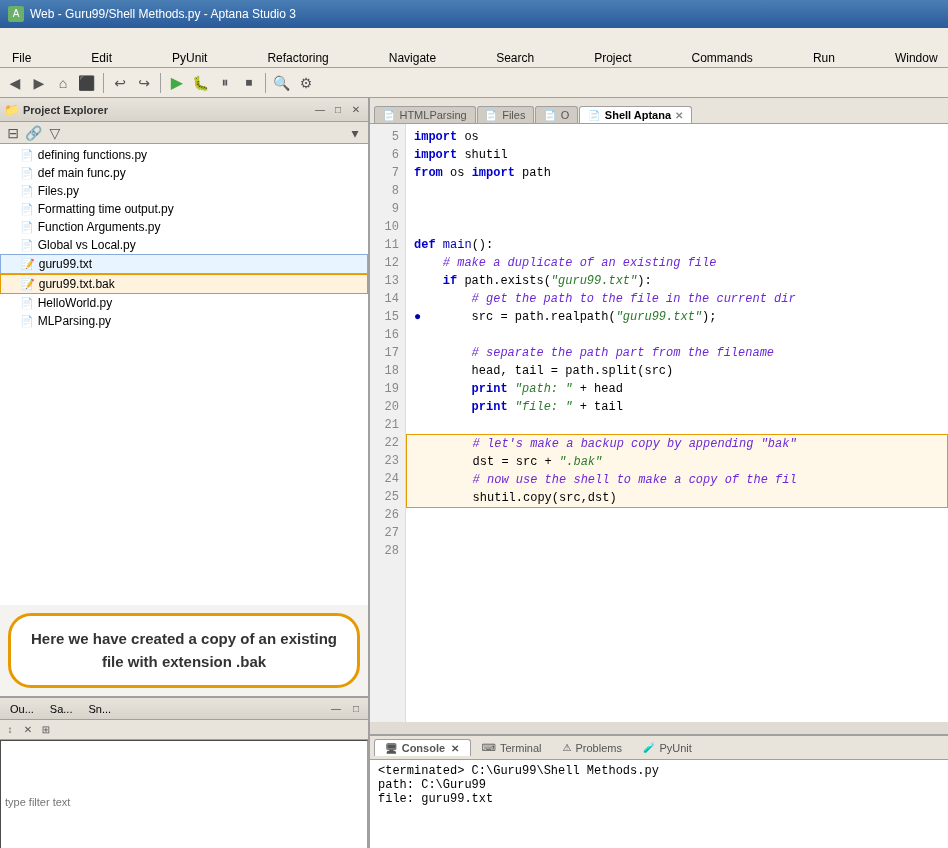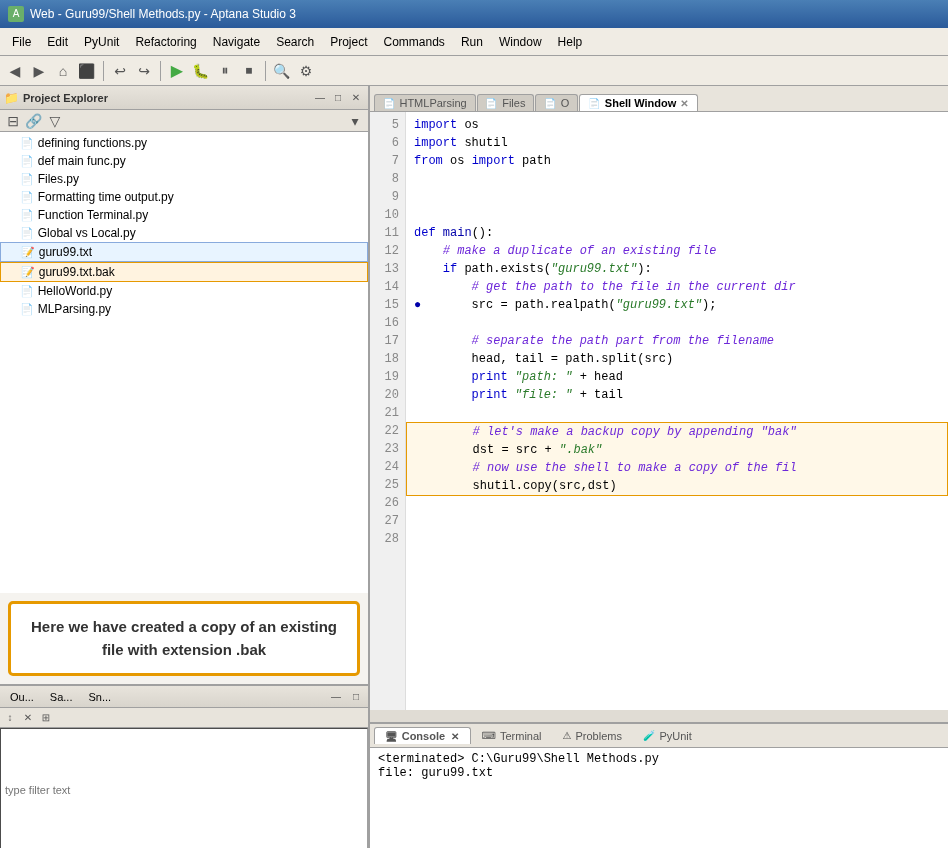--- a/index.html
+++ b/index.html
@@ -3,21 +3,21 @@
   <meta charset="utf-8">
   <style>
     * { margin: 0; padding: 0; box-sizing: border-box; }
     body { font-family: 'Segoe UI', Tahoma, Geneva, Verdana, sans-serif; font-size: 12px; background: #d4d0c8; width: 948px; height: 848px; overflow: hidden; }
 
     
     .title-bar { background: linear-gradient(to bottom, #4a7fb5, #2a5a9a); color: white; padding: 4px 8px; font-size: 12px; display: flex; align-items: center; gap: 6px; height: 28px; }
     .title-bar-icon { width: 16px; height: 16px; background: #6aaf6a; border-radius: 2px; display: inline-block; font-size: 10px; color: white; text-align: center; line-height: 16px; }
 
     
-    .menu-bar { background: #f0ece4; border-bottom: 1px solid #a0a0a0; display: flex; align-items: center; height: 28px; padding: 0 4px; }
+    .menu-bar { background: #f0ece4; border-bottom: 1px solid #a0a0a0; display: flex; align-items: flex-end; height: 40px; padding: 0 4px; gap: 44px; }
     .menu-item { padding: 2px 8px; font-size: 12px; cursor: pointer; color: #000; }
 
     
     .toolbar { background: #f0ece4; border-bottom: 1px solid #a0a0a0; display: flex; align-items: center; height: 30px; padding: 2px 4px; gap: 2px; }
     .toolbar-btn { width: 22px; height: 22px; background: transparent; border: 1px solid transparent; cursor: pointer; display: flex; align-items: center; justify-content: center; font-size: 14px; color: #555; }
     .toolbar-sep { width: 1px; height: 20px; background: #a0a0a0; margin: 0 3px; }
 
     
     .main-layout { display: flex; height: calc(848px - 28px - 24px - 30px); }
 
@@ -28,21 +28,21 @@
     .panel-header { background: linear-gradient(to bottom, #e8e4dc, #d8d4cc); border-bottom: 1px solid #a0a0a0; display: flex; align-items: center; justify-content: space-between; padding: 2px 4px; height: 24px; }
     .panel-title { font-size: 11px; font-weight: bold; color: #333; display: flex; align-items: center; gap: 4px; }
     .panel-controls { display: flex; gap: 2px; }
     .panel-ctrl-btn { width: 16px; height: 16px; font-size: 10px; display: flex; align-items: center; justify-content: center; cursor: pointer; color: #555; }
 
     .tree-container { flex: 1; overflow-y: auto; background: white; padding: 2px 0; }
     .tree-item { display: flex; align-items: center; padding: 2px 4px 2px 20px; cursor: pointer; font-size: 12px; color: #000; white-space: nowrap; }
     .tree-item .file-icon { margin-right: 4px; font-size: 11px; color: #6080c0; }
 
     
-    .callout-area { background: white; border: 3px solid #e69900; border-radius: 5px; padding: 12px; margin: 8px; font-size: 15px; font-weight: bold; text-align: center; line-height: 1.5; color: #333; font-family: 'Comic Sans MS', cursive, sans-serif; }
+    .callout-area { background: white; border: 3px solid #e69900; border-radius: 23px; padding: 12px; margin: 8px; font-size: 15px; font-weight: bold; text-align: center; line-height: 1.5; color: #333; font-family: 'Comic Sans MS', cursive, sans-serif; }
 
     
     .bottom-left { height: 168px; border-top: 2px solid #a0a0a0; display: flex; flex-direction: column; }
     .bottom-left-tabs { background: linear-gradient(to bottom, #e8e4dc, #d8d4cc); border-bottom: 1px solid #a0a0a0; display: flex; align-items: center; padding: 2px 4px; height: 22px; gap: 4px; }
     .btab { font-size: 11px; padding: 1px 6px; cursor: pointer; }
     .btab-filter { flex: 1; padding: 2px 4px; font-size: 11px; border: 1px inset #a0a0a0; background: white; color: #888; }
 
     
     .right-panel { flex: 1; display: flex; flex-direction: column; background: #1e1e1e; }
 
@@ -50,21 +50,21 @@
     .editor-tabs { background: #e8e4dc; border-bottom: 1px solid #a0a0a0; display: flex; align-items: flex-end; padding: 2px 4px 0; height: 26px; gap: 1px; }
     .editor-tab { padding: 2px 8px; font-size: 11px; cursor: pointer; background: #d0ccc4; border: 1px solid #a0a0a0; border-bottom: none; border-radius: 3px 3px 0 0; color: #555; display: flex; align-items: center; gap: 4px; }
     .editor-tab.active { background: white; color: #000; font-weight: bold; }
     .editor-tab .tab-close { font-size: 10px; color: #888; cursor: pointer; }
 
     
     .code-editor { flex: 1; background: white; overflow: hidden; display: flex; }
     .line-numbers { background: #f0f0f0; border-right: 1px solid #ddd; padding: 4px 6px; font-family: 'Courier New', monospace; font-size: 12px; color: #888; line-height: 18px; min-width: 36px; text-align: right; white-space: pre; }
     .code-content { flex: 1; padding: 4px 8px; font-family: 'Courier New', monospace; font-size: 12px; line-height: 18px; overflow: auto; white-space: pre; }
 
-    .kw { color: #0000cc; font-weight: normal; }
+    .kw { color: #0000cc; font-weight: bold; }
     .str { color: #2a7a2a; font-style: italic; }
     .comment { color: #6d28d9; font-style: italic; }
     .fn { color: #0000aa; }
     .highlighted-block { background: #fff8e8; border: 1px solid #e69900; display: block; margin: 0 -8px; padding: 0 8px; }
 
     
     .console-panel { height: 130px; border-top: 2px solid #a0a0a0; display: flex; flex-direction: column; background: white; }
     .console-tabs { background: #e8e4dc; border-bottom: 1px solid #a0a0a0; display: flex; align-items: center; padding: 2px 4px; height: 24px; gap: 1px; }
     .console-tab { padding: 2px 10px; font-size: 11px; cursor: pointer; color: #555; display: flex; align-items: center; gap: 4px; }
     .console-tab.active { background: white; border: 1px solid #a0a0a0; border-bottom: none; border-radius: 3px 3px 0 0; font-weight: bold; }
@@ -148,21 +148,21 @@
       <div class="tree-item">
         <span class="file-icon">📄</span>
         <span>Files.py</span>
       </div>
       <div class="tree-item">
         <span class="file-icon">📄</span>
         <span>Formatting time output.py</span>
       </div>
       <div class="tree-item">
         <span class="file-icon">📄</span>
-        <span>Function Terminal.py</span>
+        <span>Function Arguments.py</span>
       </div>
       <div class="tree-item">
         <span class="file-icon">📄</span>
         <span>Global vs Local.py</span>
       </div>
       <div class="tree-item" style="background:#e8f4ff; border:1px solid #88aadd;">
         <span class="file-icon" style="color:#8b4513;">📝</span>
         <span>guru99.txt</span>
       </div>
       <div class="tree-item" style="background:#fff3e0; border:1px solid #e69900;">
@@ -211,21 +211,21 @@
       <div class="editor-tab">
         <span style="color:#6080c0;font-size:10px;">📄</span>
         <span>Files</span>
       </div>
       <div class="editor-tab">
         <span style="color:#6080c0;font-size:10px;">📄</span>
         <span>O</span>
       </div>
       <div class="editor-tab active">
         <span style="color:#6080c0;font-size:10px;">📄</span>
-        <span>Shell Window</span>
+        <span>Shell Aptana</span>
         <span class="tab-close">✕</span>
       </div>
     </div>
 
     <div class="code-editor">
       <div class="line-numbers">5
 6
 7
 8
 9
@@ -290,17 +290,18 @@
           <span style="font-size:10px;">⚠</span>
           <span>Problems</span>
         </div>
         <div class="console-tab">
           <span style="font-size:10px;">🧪</span>
           <span>PyUnit</span>
         </div>
       </div>
       <div class="console-content">
         <div>&lt;terminated&gt; C:\Guru99\Shell Methods.py</div>
+        <div>path: C:\Guru99</div>
         <div>file: guru99.txt</div>
       </div>
     </div>
   </div>
 </div>
 
 </body></html>

